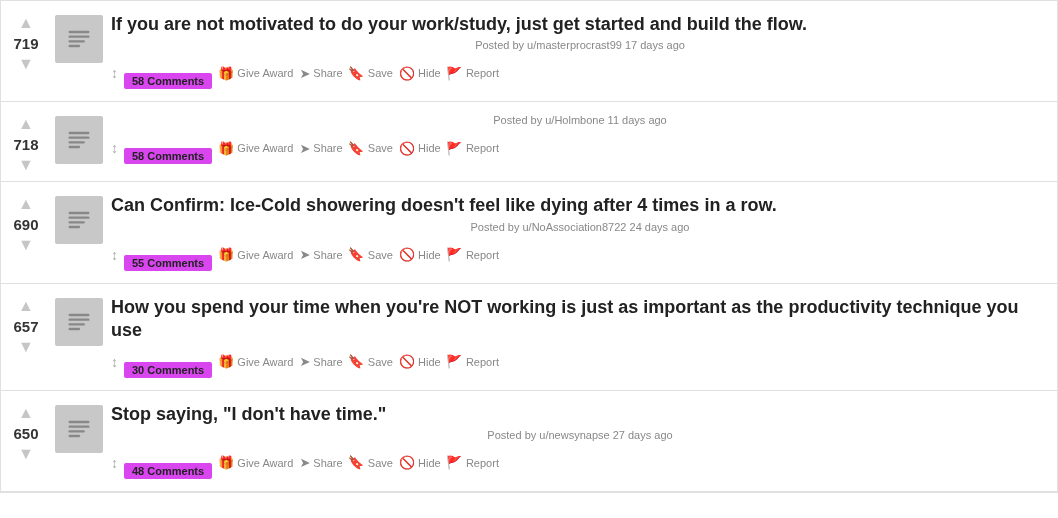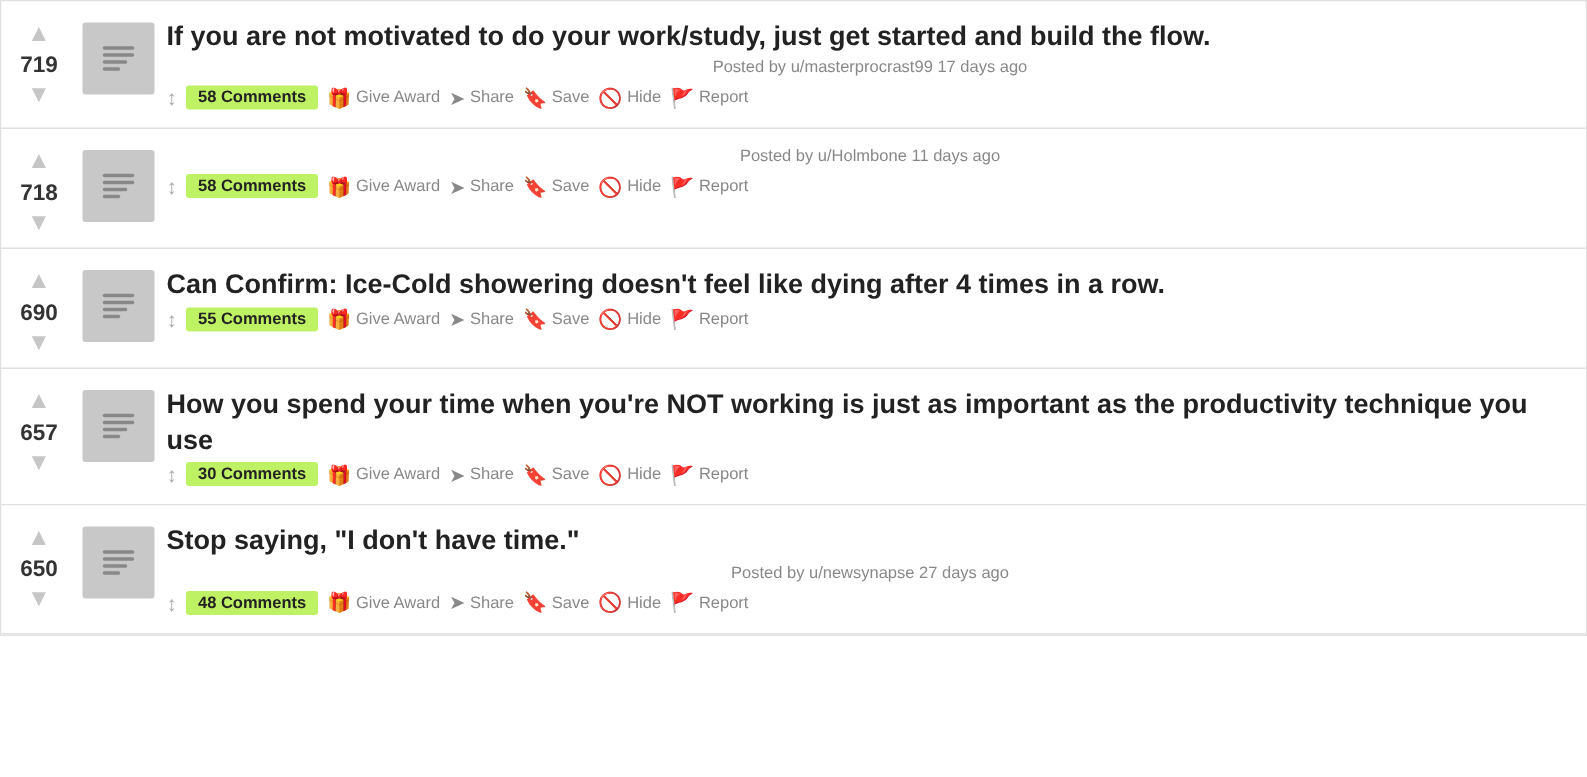--- a/index.html
+++ b/index.html
@@ -101,29 +101,30 @@
       flex-wrap: wrap;
     }
 
     .expand-icon {
       color: #aaa;
       font-size: 14px;
       cursor: pointer;
     }
 
     .comments-btn {
-      background: #bef264;
+      background: #d946ef;
       color: #222;
       border: none;
       border-radius: 2px;
       padding: 2px 8px;
       font-size: 11px;
       font-weight: bold;
       cursor: pointer;
       white-space: nowrap;
+      margin-top: 16px;
     }
 
     .action-btn {
       display: flex;
       align-items: center;
       gap: 3px;
       color: #888;
       font-size: 11px;
       cursor: pointer;
       white-space: nowrap;
@@ -246,20 +247,23 @@
         <svg viewBox="0 0 24 24">
           <rect x="3" y="5" width="18" height="2" rx="1"></rect>
           <rect x="3" y="9" width="18" height="2" rx="1"></rect>
           <rect x="3" y="13" width="14" height="2" rx="1"></rect>
           <rect x="3" y="17" width="10" height="2" rx="1"></rect>
         </svg>
       </div>
     </div>
     <div class="content-col">
       <div class="post-title">Can Confirm: Ice-Cold showering doesn't feel like dying after 4 times in a row.</div>
+      <div class="post-meta">
+        Posted by <span class="username">u/NoAssociation8722</span> 24 days ago
+      </div>
       <div class="action-row">
         <span class="expand-icon">↕</span>
         <button class="comments-btn">55 Comments</button>
         <span class="action-btn">
           <span class="action-icon">🎁</span>
           <span>Give Award</span>
         </span>
         <span class="action-btn">
           <span class="action-icon">➤</span>
           <span>Share</span>

